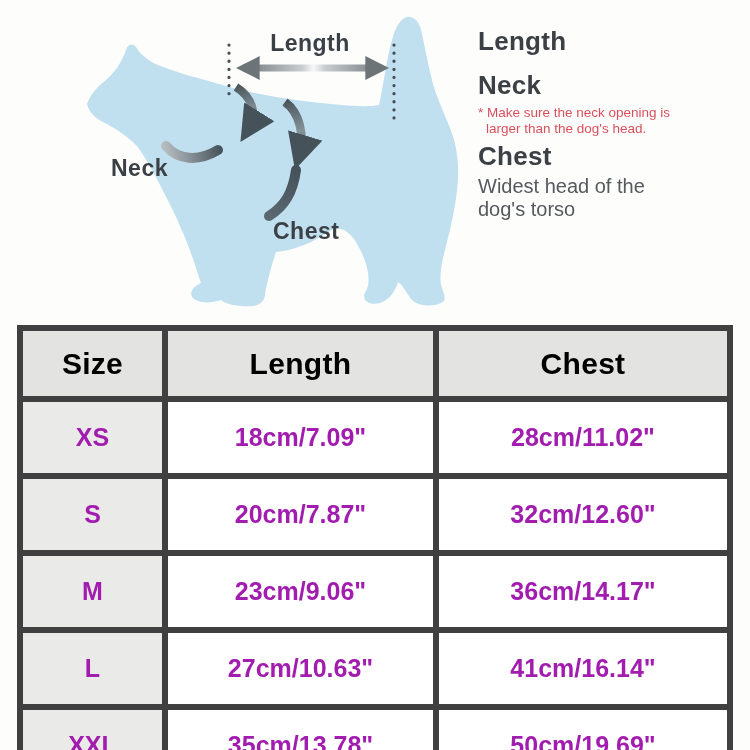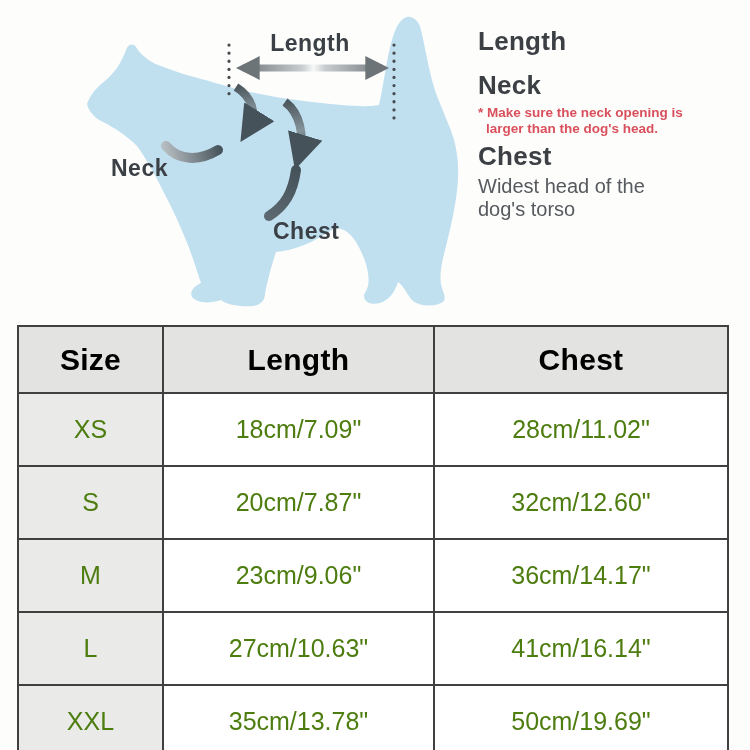--- a/index.html
+++ b/index.html
@@ -29,41 +29,41 @@
     letter-spacing:0.3px;
   }
   .legend-desc {
     font-size:20px; color:#56595d; line-height:23px; margin-top:4px; width:200px;
   }
   .sec-1 { margin-bottom:14px; }
   .sec-2 .legend-desc { margin-top:2px; }
   .sec-2 { margin-bottom:4px; }
   .legend-note {
     width:220px; margin-top:5px;
-    font-size:13.5px; font-weight:bold; line-height:16px;
+    font-size:13.5px; font-weight:normal; line-height:16px;
     color:#d9505c; padding-left:8px; text-indent:-8px;
   }
   .sec-3 .legend-desc { margin-top:4px; }
 
   
   .table-area { position:absolute; left:17px; top:325px; }
   table.size-table {
     border-collapse:collapse; table-layout:fixed; width:710px;
     background:#ffffff;
   }
   .size-table th, .size-table td {
-    border:2px solid #404040; text-align:center; vertical-align:middle;
+    border:6px solid #404040; text-align:center; vertical-align:middle;
     padding:7px; overflow:hidden;
   }
   .size-table th {
     height:51px; background:#e3e3e1; color:#000;
     font-size:30px; font-weight:bold; letter-spacing:0.3px;
   }
   .size-table td {
-    height:57px; color:#4d7c0f; font-size:25px; font-weight:normal;
+    height:57px; color:#a21caf; font-size:25px; font-weight:bold;
   }
   .size-table td.size-col { background:#eaeae8; }
   .col-size { width:145px; } .col-length { width:271px; } .col-chest { width:294px; }
 </style>
 </head>
 <body>
 
 <div class="canvas">
 
   <div class="diagram-area">

